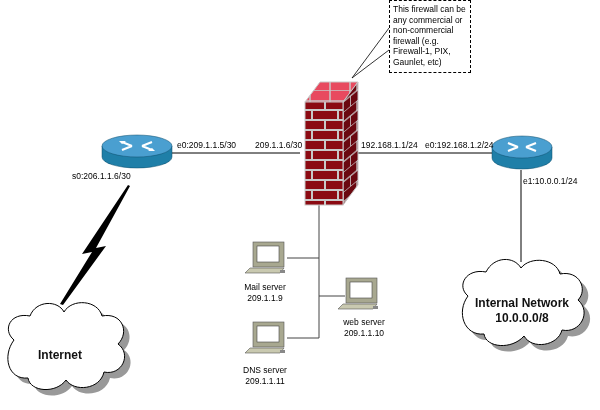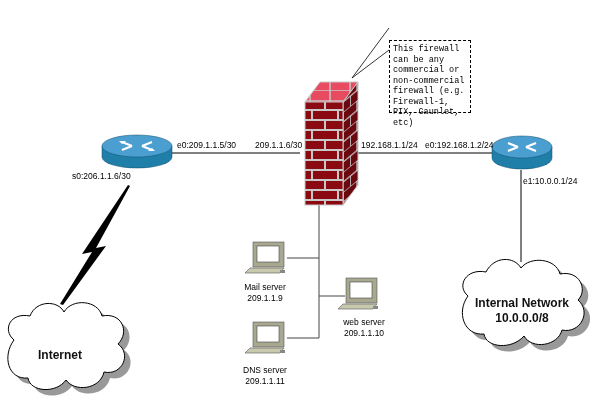--- a/index.html
+++ b/index.html
@@ -1,21 +1,21 @@
 <!DOCTYPE html>
 <html><head>
 <meta charset="utf-8">
 <style>
   html, body { margin:0; padding:0; background:#ffffff; }
   body { width:600px; height:410px; position:relative; overflow:hidden; font-family:"Liberation Sans", sans-serif; }
   #diagram { position:absolute; left:0; top:0; width:600px; height:410px; }
   .lbl { font-family:"Liberation Sans", sans-serif; font-size:8.5px; fill:#000; }
   .lbl-c { font-family:"Liberation Sans", sans-serif; font-size:8.5px; fill:#000; text-anchor:middle; }
   .cloud-lbl { font-family:"Liberation Sans", sans-serif; font-size:12px; font-weight:bold; fill:#111; text-anchor:middle; }
-  .callout { position:absolute; left:389px; top:0px; width:82px; height:73px; border:1px dashed #000; background:#fff; box-sizing:border-box; padding:3px 3px; font-size:8.5px; line-height:10.5px; color:#000; font-family:Liberation Mono, monospace;margin-top:40px; }
+  .callout { position:absolute; left:389px; top:0px; width:82px; height:73px; border:1px dashed #000; background:#fff; box-sizing:border-box; padding:3px 3px; font-size:8.5px; line-height:10.5px; color:#000; font-family:Liberation Sans, sans-serif; }
 </style>
 </head>
 <body>
 
 <svg id="diagram" viewBox="0 0 600 410" xmlns="http://www.w3.org/2000/svg">
   <defs>
     <pattern id="bricks" width="26" height="20" patternUnits="userSpaceOnUse">
       <rect width="26" height="20" fill="#8b0a12"></rect>
       <path d="M0 0 H26 M0 10 H26 M0 20 H26 M13 0 V10 M0 10 V20 M26 10 V20" stroke="#c8c8c8" stroke-width="2"></path>
     </pattern>

